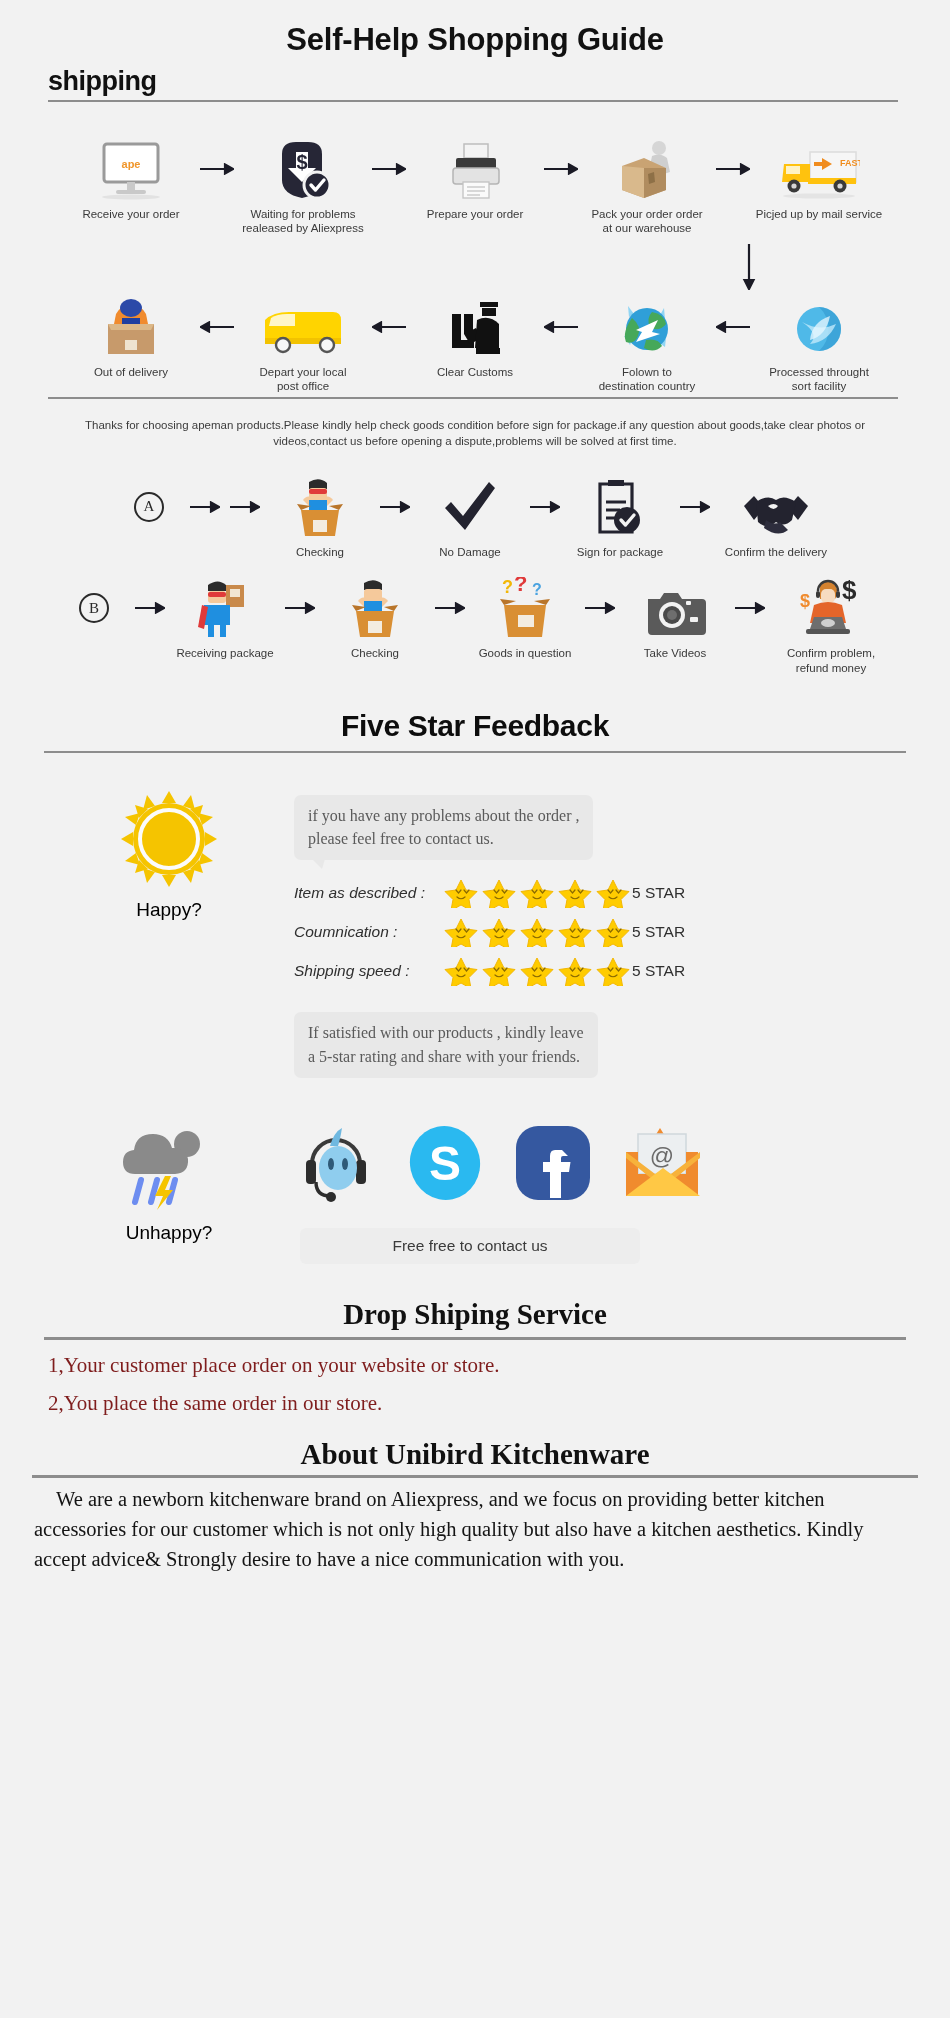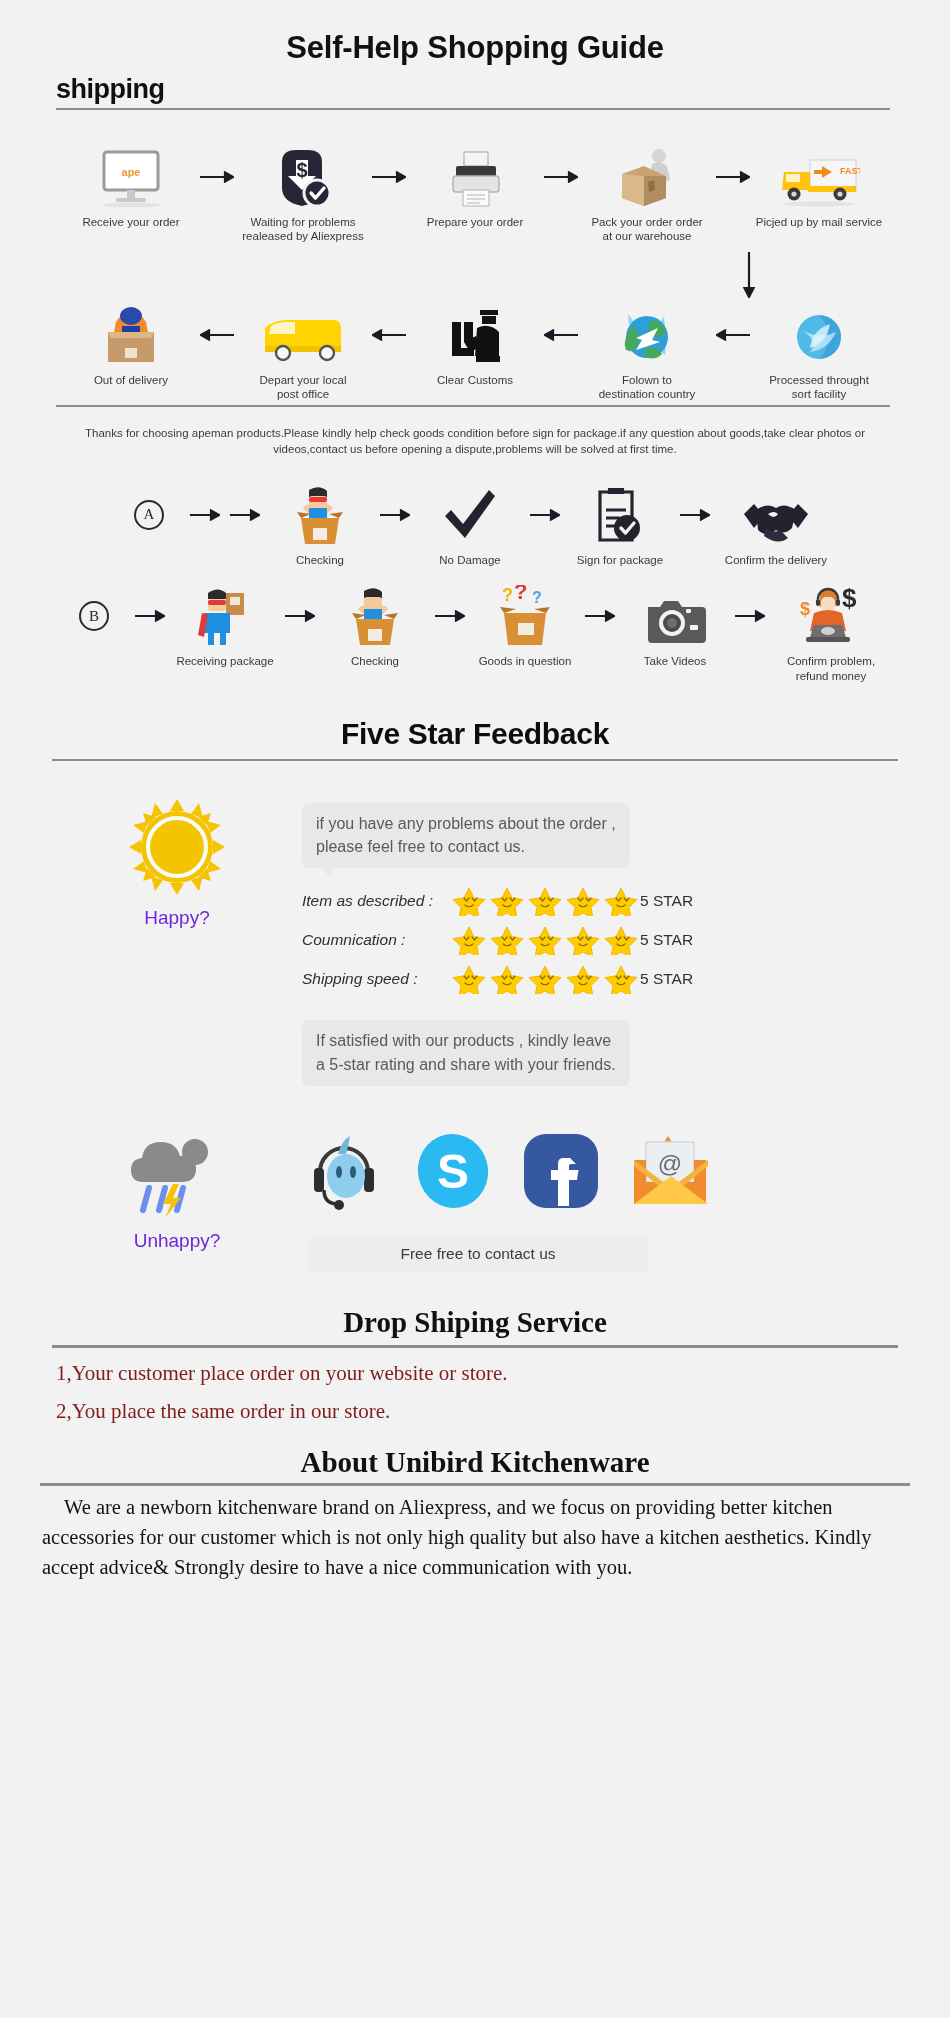--- a/index.html
+++ b/index.html
@@ -3,21 +3,21 @@
 <meta charset="utf-8">
 <style>
   * { box-sizing: border-box; margin: 0; padding: 0; }
   html, body {
     width: 950px;
     background: #f2f2f2;
     font-family: "Liberation Sans", sans-serif;
   }
   body { width: 950px; height: 2018px; position: relative; overflow: hidden; }
 
-  .page { width: 950px; padding: 12px; }
+  .page { width: 950px; padding: 4px; }
 
   
   .main-title {
     text-align: center;
     font-size: 31px;
     font-weight: bold;
     color: #111;
     letter-spacing: -0.2px;
     padding-top: 18px;
   }
@@ -111,38 +111,39 @@
   .fb-right { flex: 1; padding-top: 6px; }
   .bubble {
     background: #e8e8e8;
     border-radius: 7px;
     color: #5a5a5a;
     font-size: 16px;
     line-height: 1.45;
     padding: 9px 14px 10px 14px;
     position: relative;
     display: inline-block;
+    font-family: Liberation Serif, serif;
   }
   .bubble.tail:after {
     content: "";
     position: absolute;
     left: 18px; bottom: -9px;
     border-left: 10px solid transparent;
     border-right: 3px solid transparent;
     border-top: 10px solid #e8e8e8;
   }
   .rating-row {
     display: flex;
     align-items: center;
     margin-top: 9px;
   }
   .rating-label { width: 148px; font-size: 15.5px; color: #2f2f2f; font-style: italic; }
   .stars { display: flex; gap: 0px; width: 190px; }
   .rating-value { font-size: 15.5px; color: #2f2f2f; margin-left: 0; }
-  .mood-word { font-size: 19px; color: #6d28d9; margin-top: 6px; }
+  .mood-word { font-size: 19px; color: #000000; margin-top: 6px; }
 
   .contact-row { display: flex; align-items: flex-start; padding: 0 40px; }
   .contact-icons { display: flex; align-items: center; gap: 30px; }
   .pill {
     background: #ededed;
     border-radius: 6px;
     text-align: center;
     font-size: 15.5px;
     color: #3b3b3b;
     padding: 9px 0;

